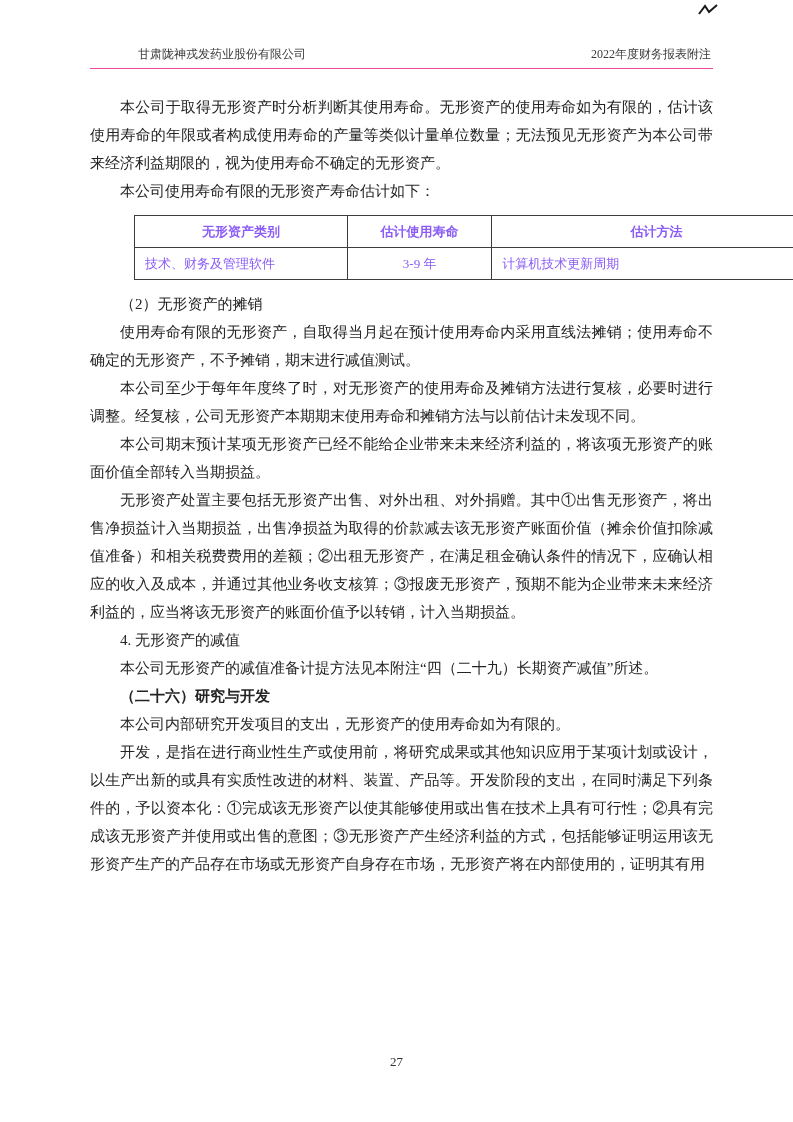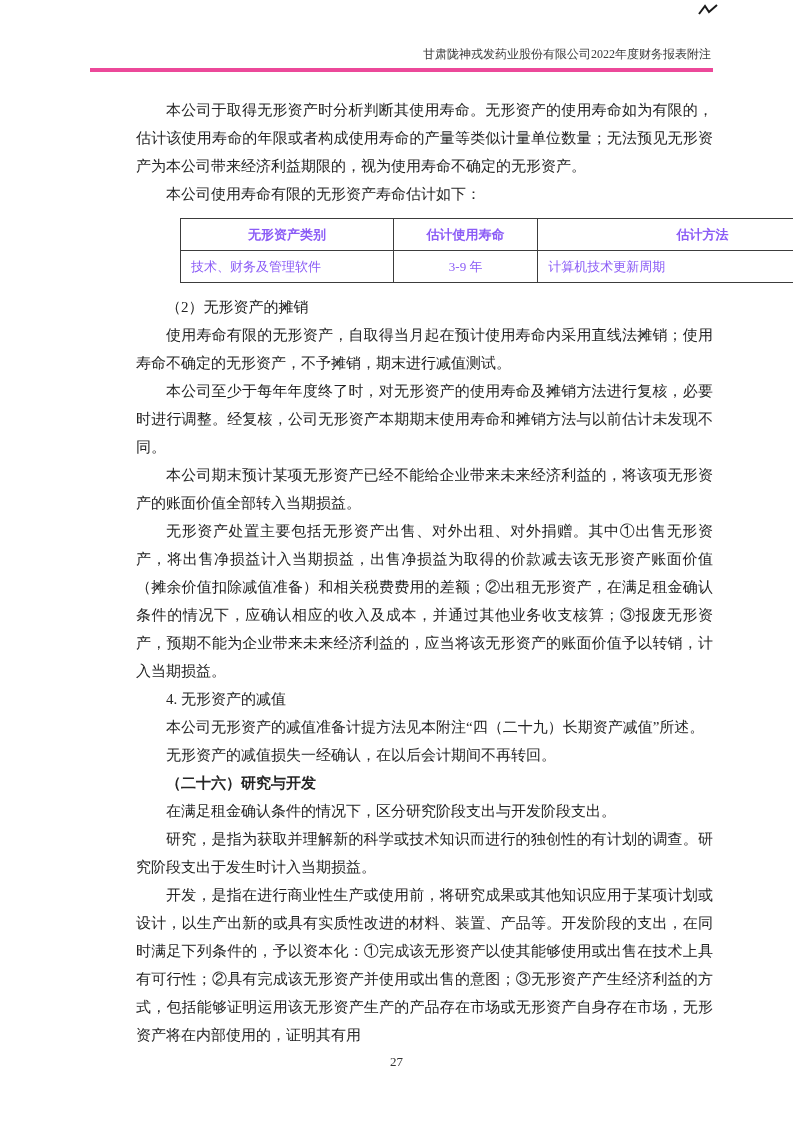--- a/index.html
+++ b/index.html
@@ -11,28 +11,28 @@
   }
   .page {
     position: absolute; inset: 0;
     background: #ffffff;
     color: #262626;
     padding: 46px 80px 0 90px;
     overflow: hidden;
   }
   .header {
     display: flex;
-    justify-content: flex-end;
+    justify-content: space-between;
     align-items: flex-end;
     font-size: 12px;
     color: #3a3a3a;
     padding: 0 2px 5px 48px;
-    border-bottom: 4px solid #ec4899;
+    border-bottom: 1px solid #ec4899;
   }
-  .doc-body { margin-top: 24px; margin-left: 46px; }
+  .doc-body { margin-top: 24px; }
   .para {
     font-size: 15px;
     line-height: 28px;
     text-align: justify;
     text-indent: 2em;
     color: #242424;
   }
   .bold { font-weight: bold; }
   table.life-table {
     border-collapse: collapse;
@@ -110,24 +110,22 @@
       </tbody>
     </table>
 
     <p class="para">（2）无形资产的摊销</p>
     <p class="para">使用寿命有限的无形资产，自取得当月起在预计使用寿命内采用直线法摊销；使用寿命不确定的无形资产，不予摊销，期末进行减值测试。</p>
     <p class="para">本公司至少于每年年度终了时，对无形资产的使用寿命及摊销方法进行复核，必要时进行调整。经复核，公司无形资产本期期末使用寿命和摊销方法与以前估计未发现不同。</p>
     <p class="para">本公司期末预计某项无形资产已经不能给企业带来未来经济利益的，将该项无形资产的账面价值全部转入当期损益。</p>
     <p class="para">无形资产处置主要包括无形资产出售、对外出租、对外捐赠。其中①出售无形资产，将出售净损益计入当期损益，出售净损益为取得的价款减去该无形资产账面价值（摊余价值扣除减值准备）和相关税费费用的差额；②出租无形资产，在满足租金确认条件的情况下，应确认相应的收入及成本，并通过其他业务收支核算；③报废无形资产，预期不能为企业带来未来经济利益的，应当将该无形资产的账面价值予以转销，计入当期损益。</p>
     <p class="para">4. 无形资产的减值</p>
     <p class="para">本公司无形资产的减值准备计提方法见本附注“四（二十九）长期资产减值”所述。</p>
-    <p class="para">无形资产的减值损失一经确认，在以后会计期间不再转回。</p>
     <p class="para bold">（二十六）研究与开发</p>
-    <p class="para">在满足租金确认条件的情况下，区分研究阶段支出与开发阶段支出。</p>
-    <p class="para">研究，是指为获取并理解新的科学或技术知识而进行的独创性的有计划的调查。研究阶段支出于发生时计入当期损益。</p>
+    <p class="para">本公司内部研究开发项目的支出，无形资产的使用寿命如为有限的。</p>
     <p class="para">开发，是指在进行商业性生产或使用前，将研究成果或其他知识应用于某项计划或设计，以生产出新的或具有实质性改进的材料、装置、产品等。开发阶段的支出，在同时满足下列条件的，予以资本化：①完成该无形资产以使其能够使用或出售在技术上具有可行性；②具有完成该无形资产并使用或出售的意图；③无形资产产生经济利益的方式，包括能够证明运用该无形资产生产的产品存在市场或无形资产自身存在市场，无形资产将在内部使用的，证明其有用</p>
 
   </div>
 
   <div class="footer">
     <span>27</span>
   </div>
 
 </div>
 

